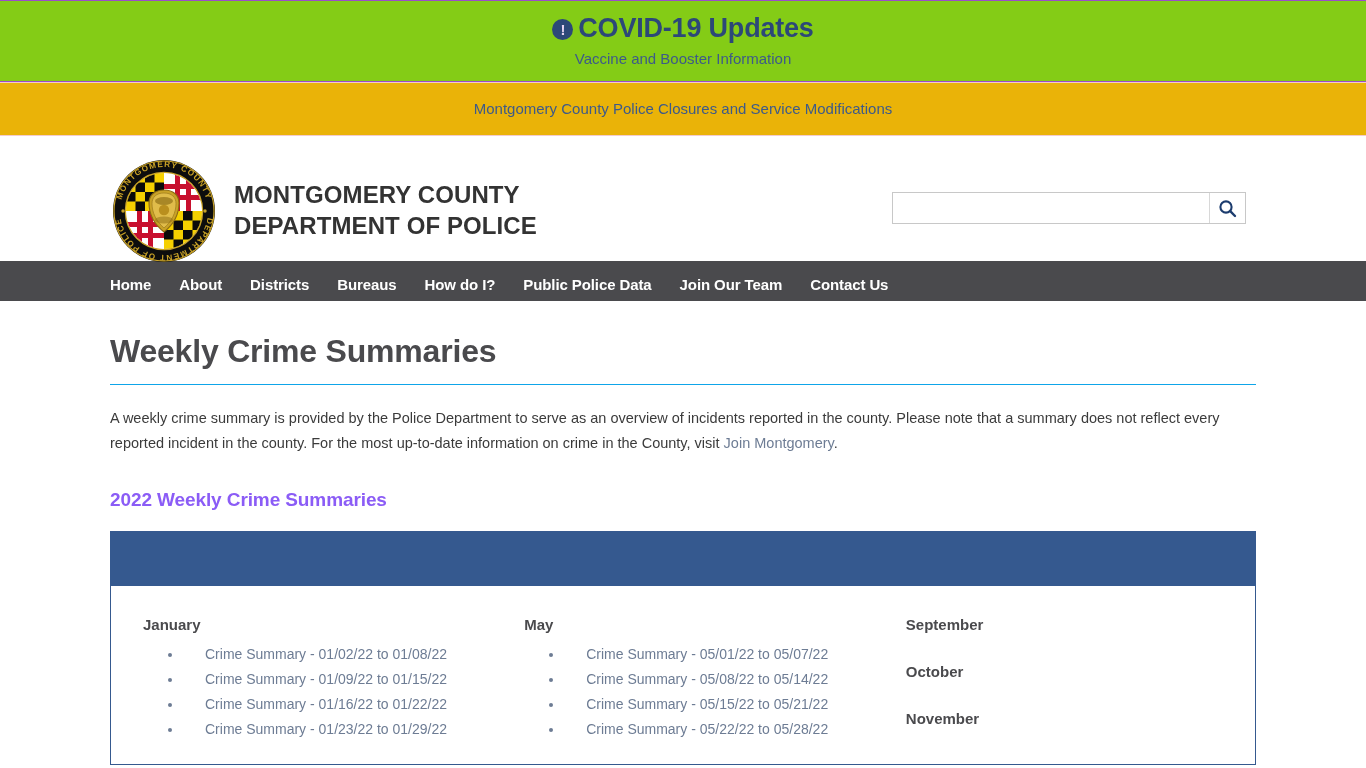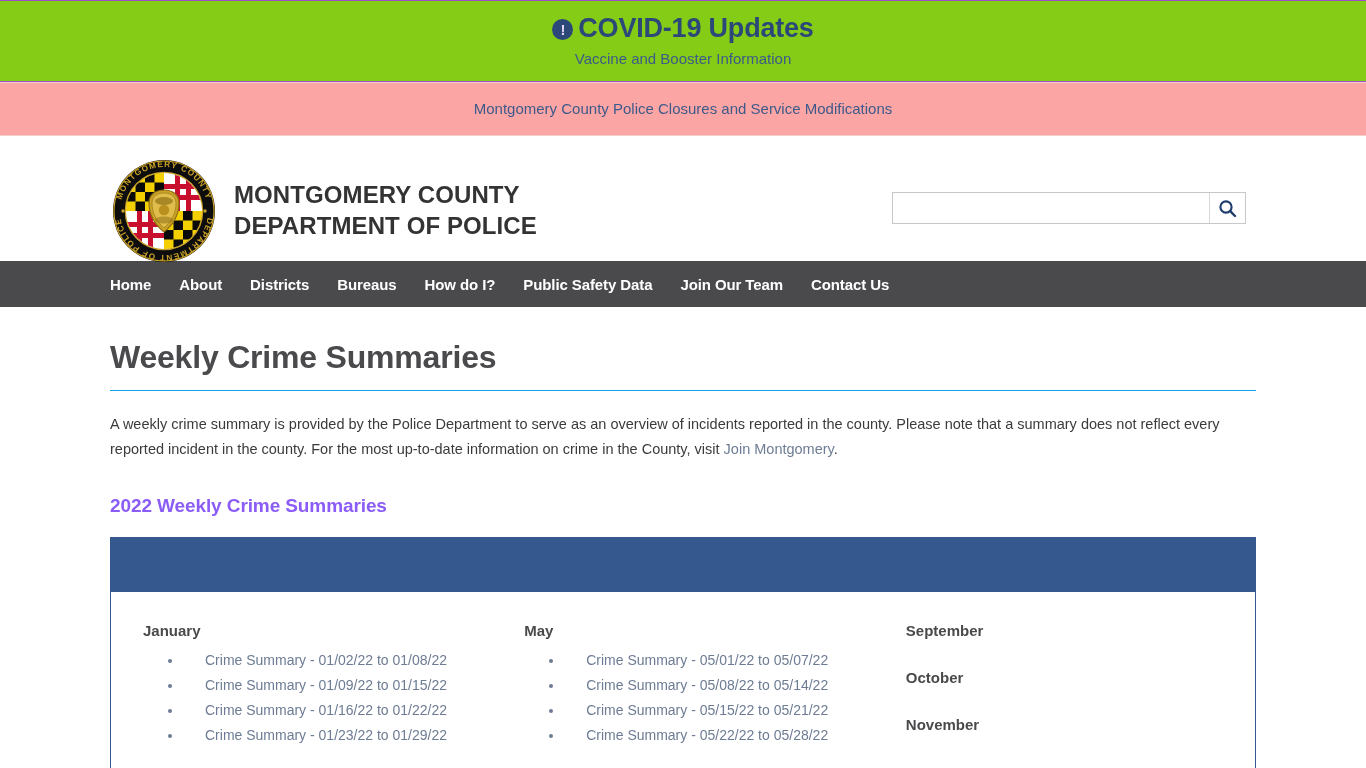--- a/index.html
+++ b/index.html
@@ -38,21 +38,21 @@
     text-align: center;
     vertical-align: 2px;
     margin-right: 5px;
   }
   .alert-covid .sub {
     font-size: 15px;
     color: #3d5a8a;
     margin-top: 6px;
   }
   .alert-closures {
-    background: #fca5a5;
+    background: #eab308;
     border: 1px solid #f3cccc;
     border-left: none; border-right: none;
     padding: 17px 24px;
     text-align: center;
   }
   .alert-closures .txt {
     font-size: 15px;
     color: #3d5a8a;
   }
 
@@ -104,21 +104,21 @@
     cursor: pointer;
     display: flex;
     align-items: center;
     justify-content: center;
     padding: 0;
   }
 
   
   .navbar {
     background: #4a4a4d;
-    height: 46px;
+    height: 40px;
   }
   .nav-inner {
     max-width: 1146px;
     margin: 0 auto;
     padding-left: 0px;
     height: 46px;
     display: flex;
     align-items: center;
     gap: 28px;
   }
@@ -313,21 +313,21 @@
   </div>
 </div>
 
 <div class="navbar">
   <div class="nav-inner" id="nav-inner">
       <a class="nav-item" href="#">Home</a>
       <a class="nav-item" href="#">About</a>
       <a class="nav-item" href="#">Districts</a>
       <a class="nav-item" href="#">Bureaus</a>
       <a class="nav-item" href="#">How do I?</a>
-      <a class="nav-item" href="#">Public Safety Data</a>
+      <a class="nav-item" href="#">Public Police Data</a>
       <a class="nav-item" href="#">Join Our Team</a>
       <a class="nav-item" href="#">Contact Us</a>
     </div>
 </div>
 
 <div class="content">
   <h1 class="page-title">Weekly Crime Summaries</h1>
 
   <p class="para">
     <span>A weekly crime summary is provided by the Police Department to serve as an overview of incidents reported in the county. Please note that a summary does not reflect every reported incident in the county. For the most up-to-date information on crime in the County, visit </span><a class="link">Join Montgomery</a><span>.</span>

